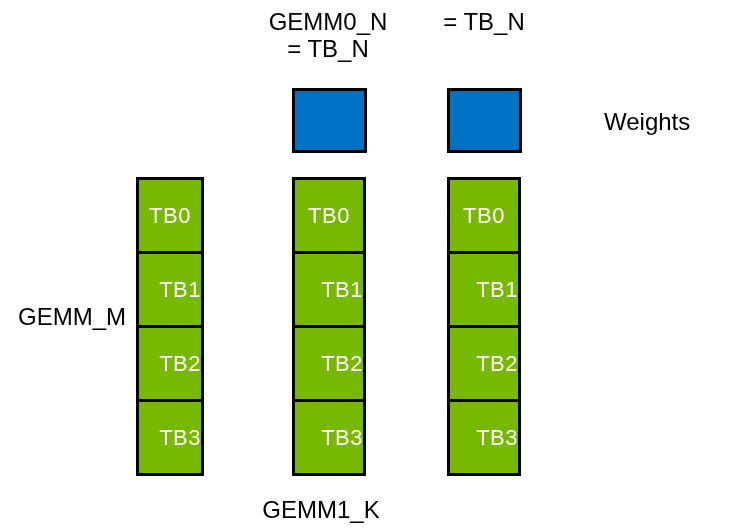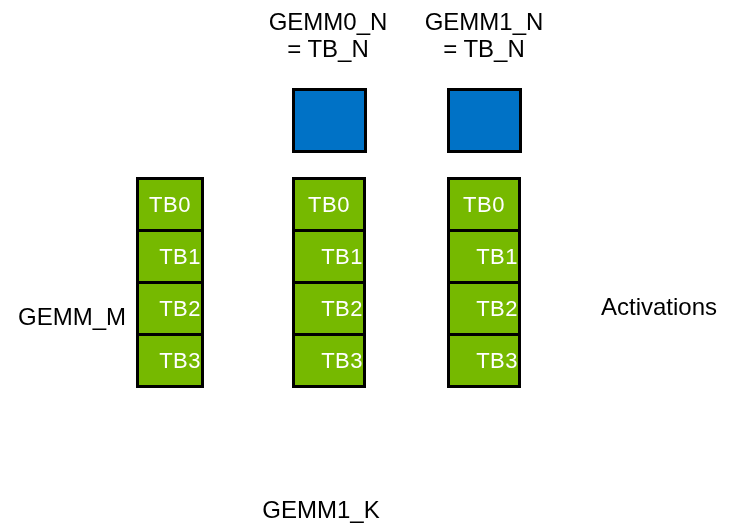--- a/index.html
+++ b/index.html
@@ -47,21 +47,21 @@
     height: 65px;
     background: var(--blue);
     border: 3px solid var(--border);
   }
   .col {
     position: absolute;
     top: 177px;
   }
   .tb-block {
     width: 100%;
-    height: 55px;
+    height: 77px;
     background: var(--green);
     border: 3px solid var(--border);
     display: flex;
     align-items: center;
     justify-content: center;
   }
   .tb-block + .tb-block { margin-top: -3px; justify-content: flex-end; }
   .tb-block span {
     color: var(--tb-text);
     font-size: 22px;
@@ -71,21 +71,20 @@
 </head>
 <body>
 
 <div class="canvas">
 
   <div class="top-label" style="left:267px;">
     <div>GEMM0_N</div>
     <div>= TB_N</div>
   </div>
   <div class="top-label" style="left:423px;">
-    <div>GEMM1_N</div>
     <div>= TB_N</div>
   </div>
 
   <div class="weight-tile" style="left:292px;"></div>
   <div class="weight-tile" style="left:447px;"></div>
 
   <div class="col" style="left:136px;width:68px;">
     <div class="tb-block">
         <span>TB0</span>
       </div>
@@ -124,17 +123,17 @@
       </div>
     <div class="tb-block">
         <span>TB2</span>
       </div>
     <div class="tb-block">
         <span>TB3</span>
       </div>
   </div>
 
   <div class="label" style="left:18px; top:303px;">GEMM_M</div>
-  <div class="label" style="left:601px; top:293px;">Activations</div>
+  <div class="label" style="left:604px; top:108px;">Weights</div>
 
   <div class="label" style="left:261px; top:496px; width:120px; text-align:center;">GEMM1_K</div>
 
 </div>
 
 </body></html>

